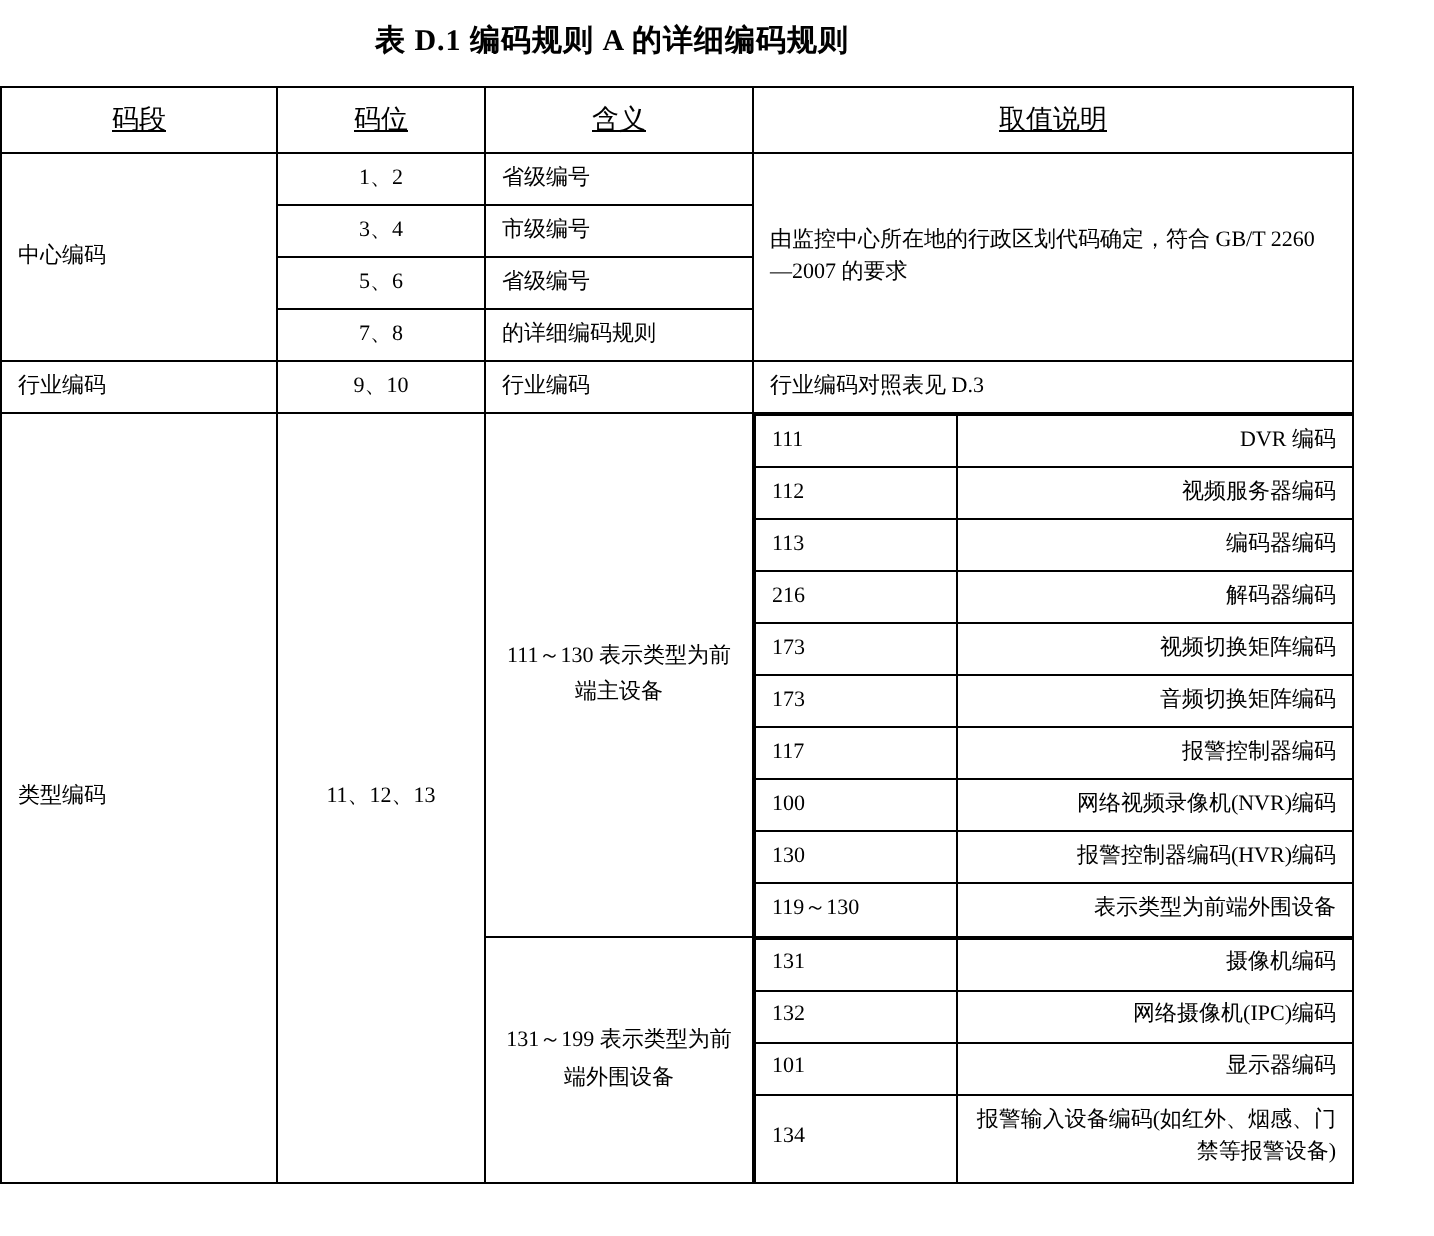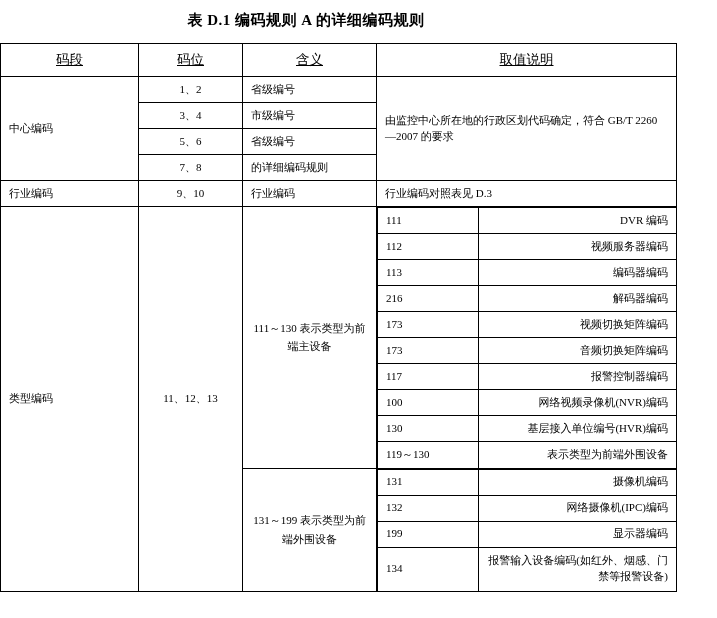--- a/index.html
+++ b/index.html
@@ -172,21 +172,21 @@
             <tr class="row-h">
               <td class="sub-code">117</td>
               <td class="sub-desc">报警控制器编码</td>
             </tr>
             <tr class="row-h">
               <td class="sub-code">100</td>
               <td class="sub-desc">网络视频录像机(NVR)编码</td>
             </tr>
             <tr class="row-h">
               <td class="sub-code">130</td>
-              <td class="sub-desc">基层接入单位编号(HVR)编码</td>
+              <td class="sub-desc">报警控制器编码(HVR)编码</td>
             </tr>
             <tr class="row-h">
               <td class="sub-code">119～130</td>
               <td class="sub-desc">表示类型为前端外围设备</td>
             </tr>
           </tbody>
             </table>
         </td>
       </tr>
 
@@ -199,21 +199,21 @@
             <tbody>
                 <tr class="row-h">
               <td class="sub-code">131</td>
               <td class="sub-desc">摄像机编码</td>
             </tr>
             <tr class="row-h">
               <td class="sub-code">132</td>
               <td class="sub-desc">网络摄像机(IPC)编码</td>
             </tr>
             <tr class="row-h">
-              <td class="sub-code">199</td>
+              <td class="sub-code">101</td>
               <td class="sub-desc">显示器编码</td>
             </tr>
             <tr class="row-tall">
               <td class="sub-code">134</td>
               <td class="sub-desc">报警输入设备编码(如红外、烟感、门禁等报警设备)</td>
             </tr>
           </tbody>
             </table>
         </td>
       </tr>

